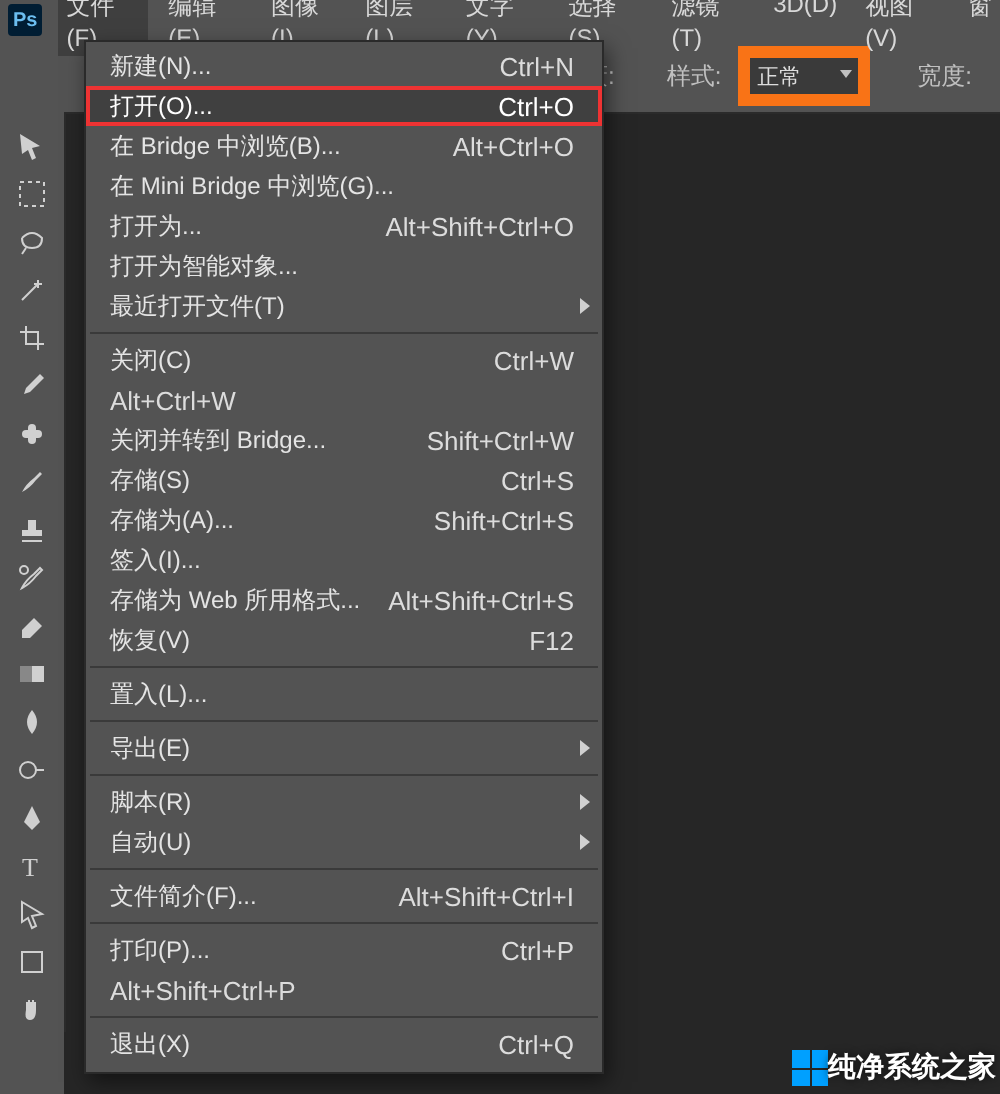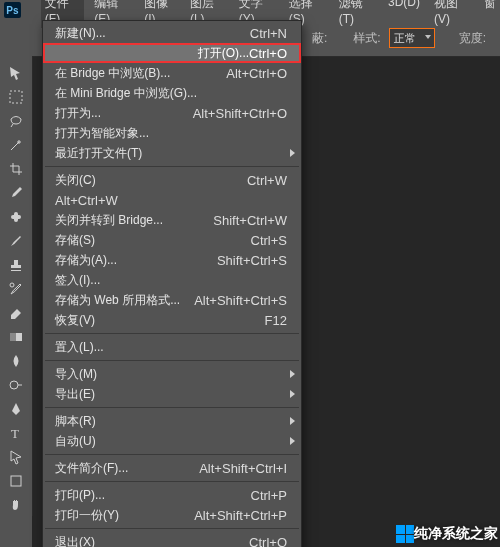--- a/index.html
+++ b/index.html
@@ -14,21 +14,21 @@
     font-size: 12px;
   }
   .menubar {
     position: absolute;
     left: 0; top: 0; right: 0;
     height: 20px;
     background: #535353;
     display: flex;
     align-items: center;
     padding-left: 4px;
-    gap: 20px;
+    gap: 8px;
     z-index: 2;
   }
   .ps-logo {
     width: 18px; height: 16px;
     background: #001d33;
     color: #6bbef0;
     font-weight: 700;
     font-size: 10px;
     display: flex;
     align-items: center;
@@ -52,24 +52,24 @@
     display: flex;
     align-items: center;
     padding-left: 44px;
     gap: 8px;
     z-index: 1;
   }
   .opt-label { color: #c0c0c0; font-size: 12px; }
   .opt-select {
     background: #3a3a3a;
     color: #ddd;
-    border: 1px solid #f97316;
+    border: 6px solid #f97316;
     height: 18px;
     font-size: 11px;
-    padding: 0 18px 0 4px;
+    padding: 0 28px 0 4px;
     display: inline-flex;
     align-items: center;
     position: relative;
   }
   .opt-select::after {
     content: "";
     position: absolute;
     right: 3px; top: 6px;
     border-left: 3px solid transparent;
     border-right: 3px solid transparent;
@@ -119,23 +119,22 @@
     display: flex;
     align-items: center;
     padding: 0 14px 0 12px;
     color: #e4e4e4;
     font-size: 12px;
     cursor: pointer;
     box-sizing: border-box;
     position: relative;
   }
   .dd-row.hl {
-    background: #737373;
+    background: #404040;
     color: #fff;
-    text-align: right;
   }
   .dd-row.hl.redbox {
     outline: 2px solid #e33;
     outline-offset: -2px;
   }
   .dd-row .lbl { flex: 1; white-space: nowrap; }
   .dd-row .sc  { color: #dcdcdc; font-size: 13px; }
   .dd-row.hl .sc { color: #fff; }
   .dd-row .sub {
     position: absolute;
@@ -366,24 +365,20 @@
     <div class="dd-row">
       <span class="lbl">恢复(V)</span>
       <span class="sc">F12</span>
     </div>
     <div class="dd-sep"></div>
     <div class="dd-row">
       <span class="lbl">置入(L)...</span>
     </div>
     <div class="dd-sep"></div>
     <div class="dd-row">
-      <span class="lbl">导入(M)</span>
-      <span class="sub"></span>
-    </div>
-    <div class="dd-row">
       <span class="lbl">导出(E)</span>
       <span class="sub"></span>
     </div>
     <div class="dd-sep"></div>
     <div class="dd-row">
       <span class="lbl">脚本(R)</span>
       <span class="sub"></span>
     </div>
     <div class="dd-row">
       <span class="lbl">自动(U)</span>
@@ -393,21 +388,20 @@
     <div class="dd-row">
       <span class="lbl">文件简介(F)...</span>
       <span class="sc">Alt+Shift+Ctrl+I</span>
     </div>
     <div class="dd-sep"></div>
     <div class="dd-row">
       <span class="lbl">打印(P)...</span>
       <span class="sc">Ctrl+P</span>
     </div>
     <div class="dd-row">
-      <span class="lbl">打印一份(Y)</span>
       <span class="sc">Alt+Shift+Ctrl+P</span>
     </div>
     <div class="dd-sep"></div>
     <div class="dd-row">
       <span class="lbl">退出(X)</span>
       <span class="sc">Ctrl+Q</span>
     </div>
   </div>
 
 <div class="watermark">

